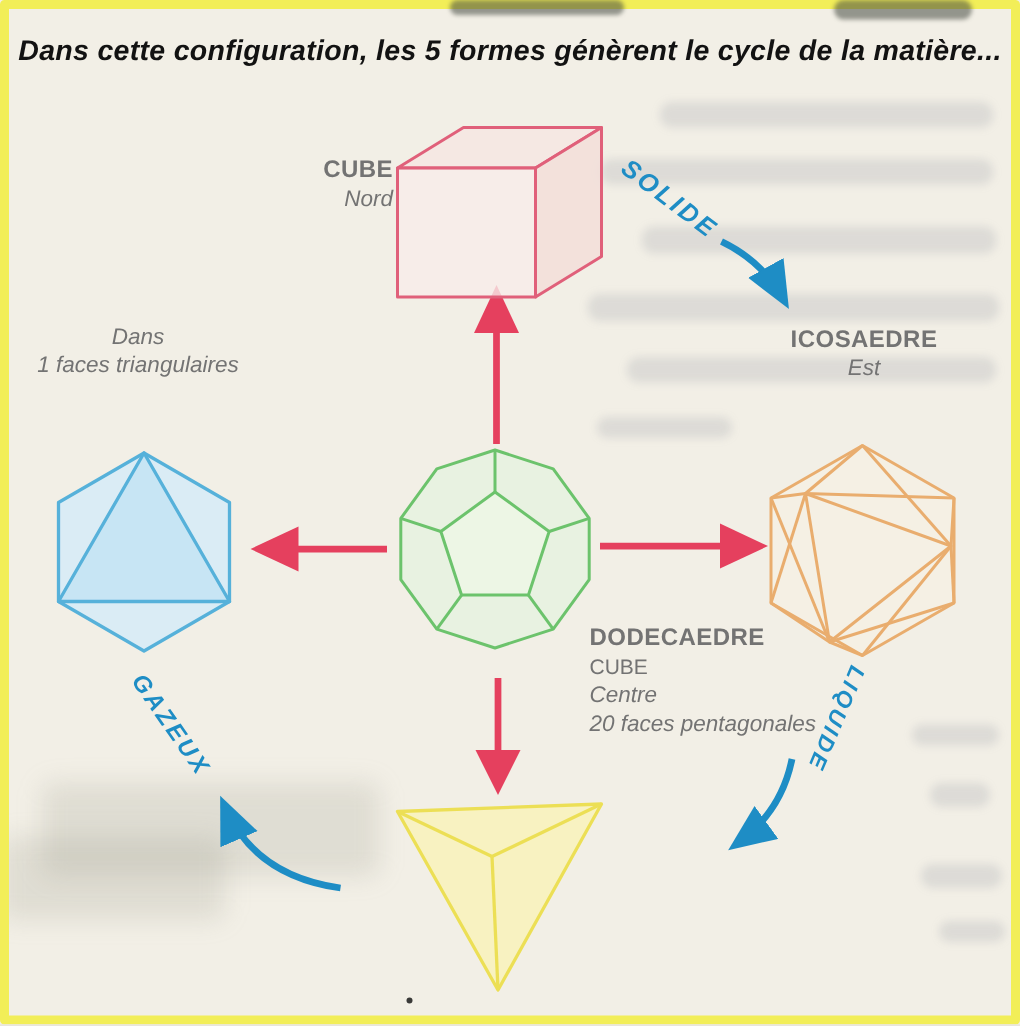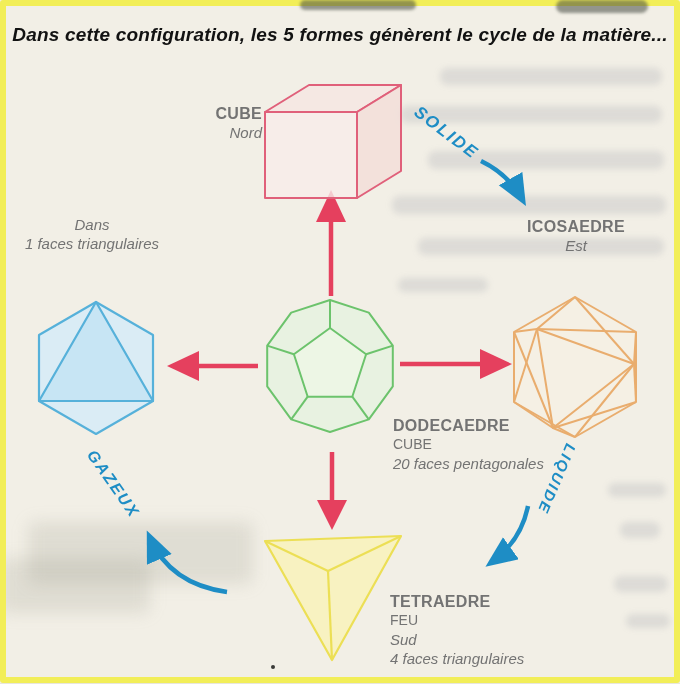--- a/index.html
+++ b/index.html
@@ -144,27 +144,22 @@
   </div>
 
   <div class="lb ca" style="left:12px;top:215px;width:160px;">
     <div class="it">Dans</div>
     <div class="it">1 faces triangulaires</div>
   </div>
 
   <div class="lb la" style="left:393px;top:416px;width:180px;">
     <div class="nm">DODECAEDRE</div>
     <div>CUBE</div>
+    <div class="it">Centre</div>
     <div class="it">20 faces pentagonales</div>
   </div>
 
-  <div class="lb la" style="left:390px;top:592px;width:180px;">
-    <div class="nm">TETRAEDRE</div>
-    <div>FEU</div>
-    <div class="it">Sud</div>
-    <div class="it">4 faces triangulaires</div>
-  </div>
 
   <div class="state" style="left:446px;top:133px;transform:translate(-50%,-50%) rotate(37deg);">SOLIDE</div>
   <div class="state" style="left:557px;top:479px;font-size:15px;transform:translate(-50%,-50%) rotate(113deg);">LIQUIDE</div>
   <div class="state" style="left:113px;top:484px;font-size:16px;transform:translate(-50%,-50%) rotate(55deg);">GAZEUX</div>
 
 </div>
 
 </body></html>

